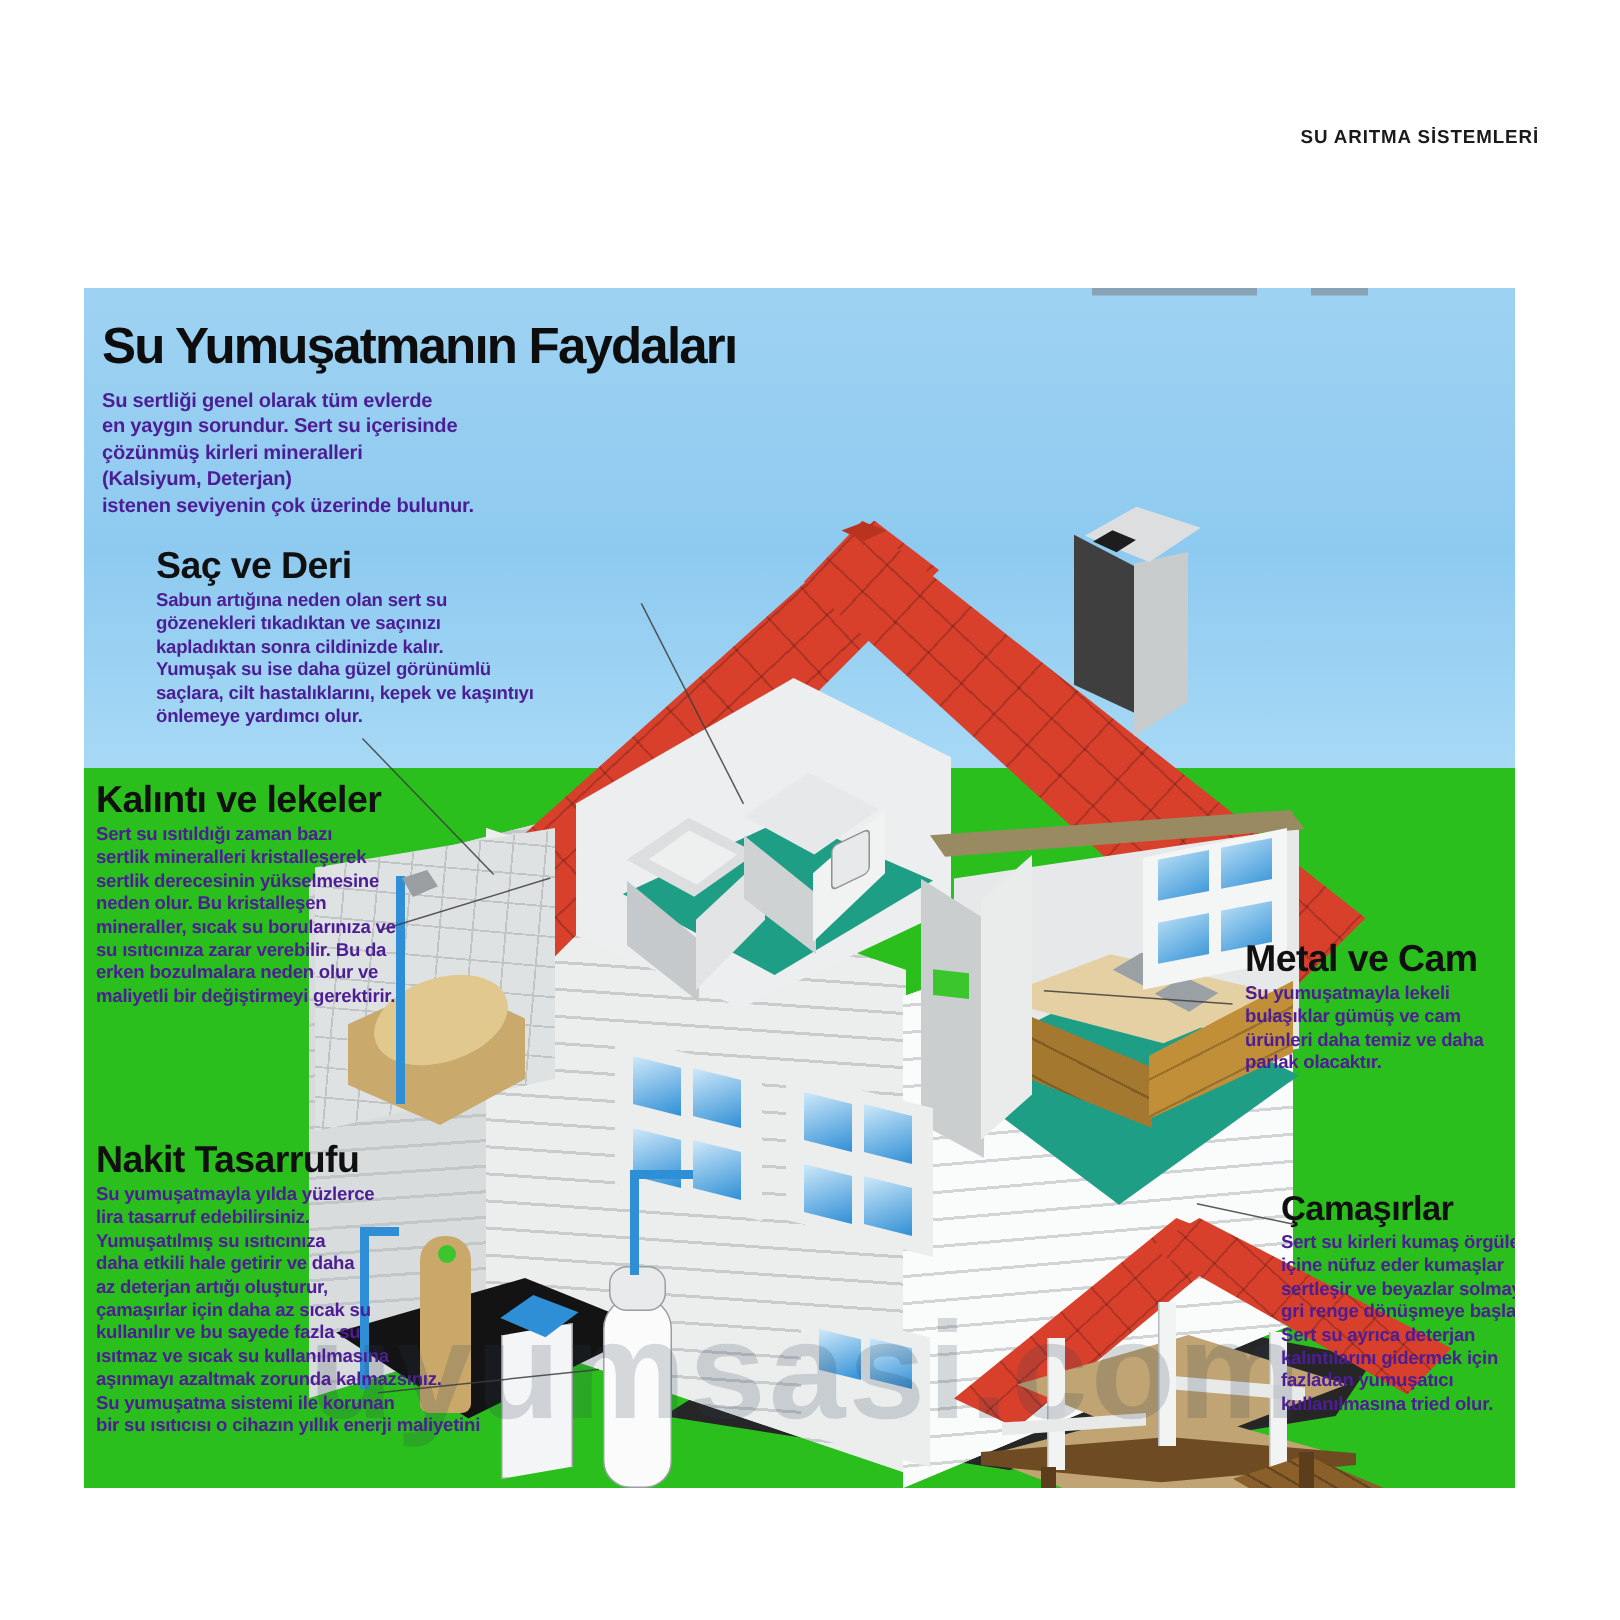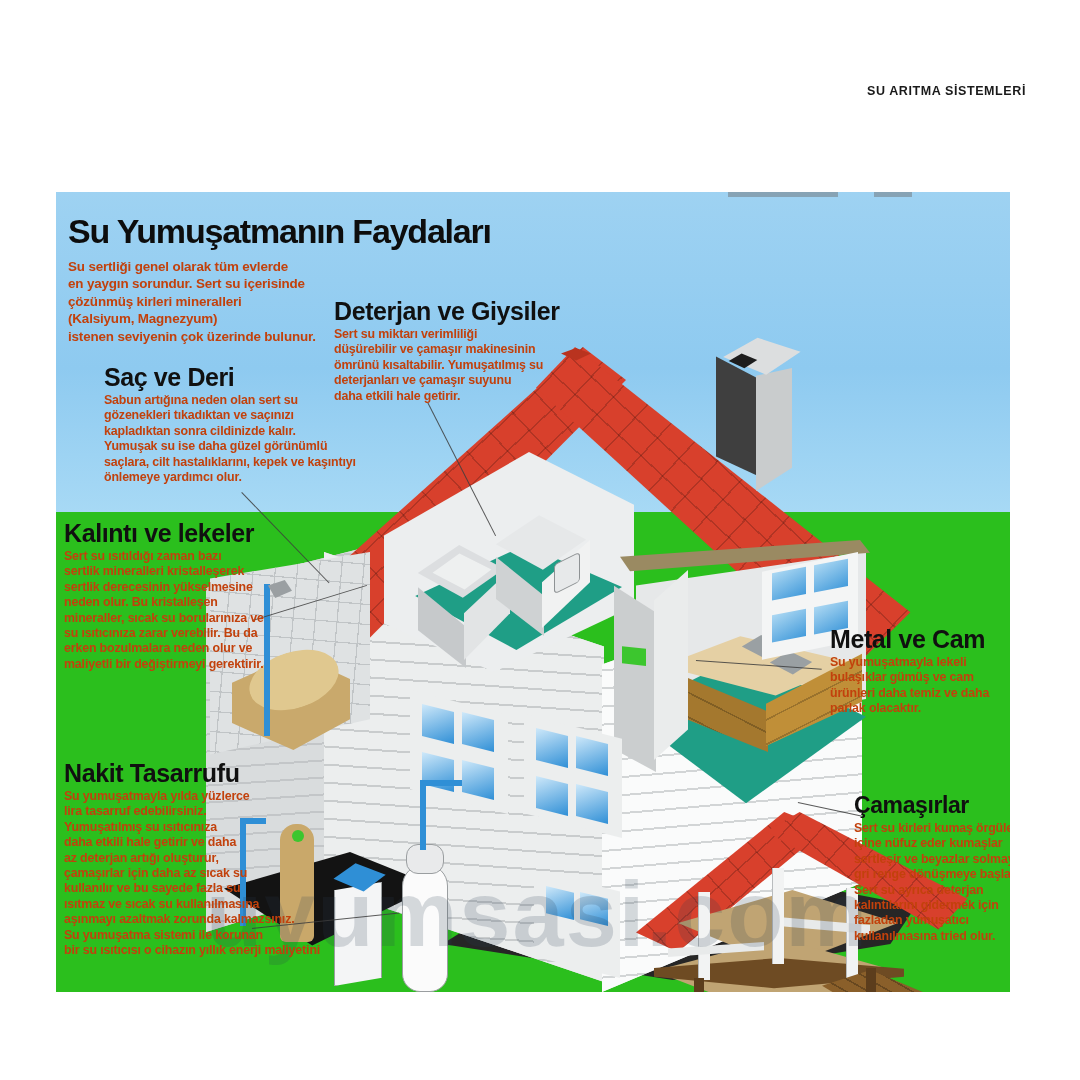--- a/index.html
+++ b/index.html
@@ -28,21 +28,21 @@
           background:#2bbf1d; }
 
   
   .artifact { position:absolute; height:5px; background:#6b6b6b; opacity:.45; }
 
   
   .tb { position:absolute; }
   .tb h2 { font-size:25px; font-weight:bold; color:#101010; line-height:27px;
            letter-spacing:-0.4px; margin-bottom:2px; white-space:nowrap; }
   .tb h2.sm { font-size:23px; }
-  .tb p  { font-size:12.4px; font-weight:bold; color:#c2410c; line-height:15.4px;
+  .tb p  { font-size:12.4px; font-weight:bold; color:#4c1d95; line-height:15.4px;
            letter-spacing:-0.15px; }
   .tb.intro p { font-size:13.4px; line-height:17.4px; }
   .tb.intro h1 { font-size:34px; font-weight:bold; color:#0d0d0d;
                  letter-spacing:-1.2px; line-height:46px; white-space:nowrap;
                  margin-bottom:4px; }
 
   
   .lead { position:absolute; background:#3d3d3d; height:1.4px;
           transform-origin:0 0; opacity:.85; }
 
@@ -301,42 +301,34 @@
     <div class="lead" style="left:196px;top:428px;width:120px;transform:rotate(-17deg);"></div>
     <div class="lead" style="left:196px;top:736px;width:148px;transform:rotate(-6deg);"></div>
     <div class="lead" style="left:640px;top:468px;width:126px;transform:rotate(4deg);"></div>
     <div class="lead" style="left:742px;top:610px;width:66px;transform:rotate(12deg);"></div>
 
     <div class="tb intro" style="left:12px;top:16px;width:380px;">
       <h1>Su Yumuşatmanın Faydaları</h1>
       <p>Su sertliği genel olarak tüm evlerde</p>
       <p>en yaygın sorundur. Sert su içerisinde</p>
       <p>çözünmüş kirleri mineralleri</p>
-      <p>(Kalsiyum, Magnezyum)</p>
+      <p>(Kalsiyum, Deterjan)</p>
       <p>istenen seviyenin çok üzerinde bulunur.</p>
     </div>
 
     <div class="tb" style="left:48px;top:172px;width:300px;">
       <h2>Saç ve Deri</h2>
       <p>Sabun artığına neden olan sert su</p>
       <p>gözenekleri tıkadıktan ve saçınızı</p>
       <p>kapladıktan sonra cildinizde kalır.</p>
       <p>Yumuşak su ise daha güzel görünümlü</p>
       <p>saçlara, cilt hastalıklarını, kepek ve kaşıntıyı</p>
       <p>önlemeye yardımcı olur.</p>
     </div>
 
-    <div class="tb" style="left:278px;top:106px;width:260px;">
-      <h2>Deterjan ve Giysiler</h2>
-      <p>Sert su miktarı verimliliği</p>
-      <p>düşürebilir ve çamaşır makinesinin</p>
-      <p>ömrünü kısaltabilir.  Yumuşatılmış su</p>
-      <p>deterjanları ve çamaşır suyunu</p>
-      <p>daha etkili hale getirir.</p>
-    </div>
 
     <div class="tb" style="left:8px;top:328px;width:250px;">
       <h2>Kalıntı ve lekeler</h2>
       <p>Sert su ısıtıldığı zaman bazı</p>
       <p>sertlik mineralleri kristalleşerek</p>
       <p>sertlik derecesinin yükselmesine</p>
       <p>neden olur. Bu kristalleşen</p>
       <p>mineraller, sıcak su borularınıza ve</p>
       <p>su ısıtıcınıza zarar verebilir. Bu da</p>
       <p>erken bozulmalara neden olur ve</p>

